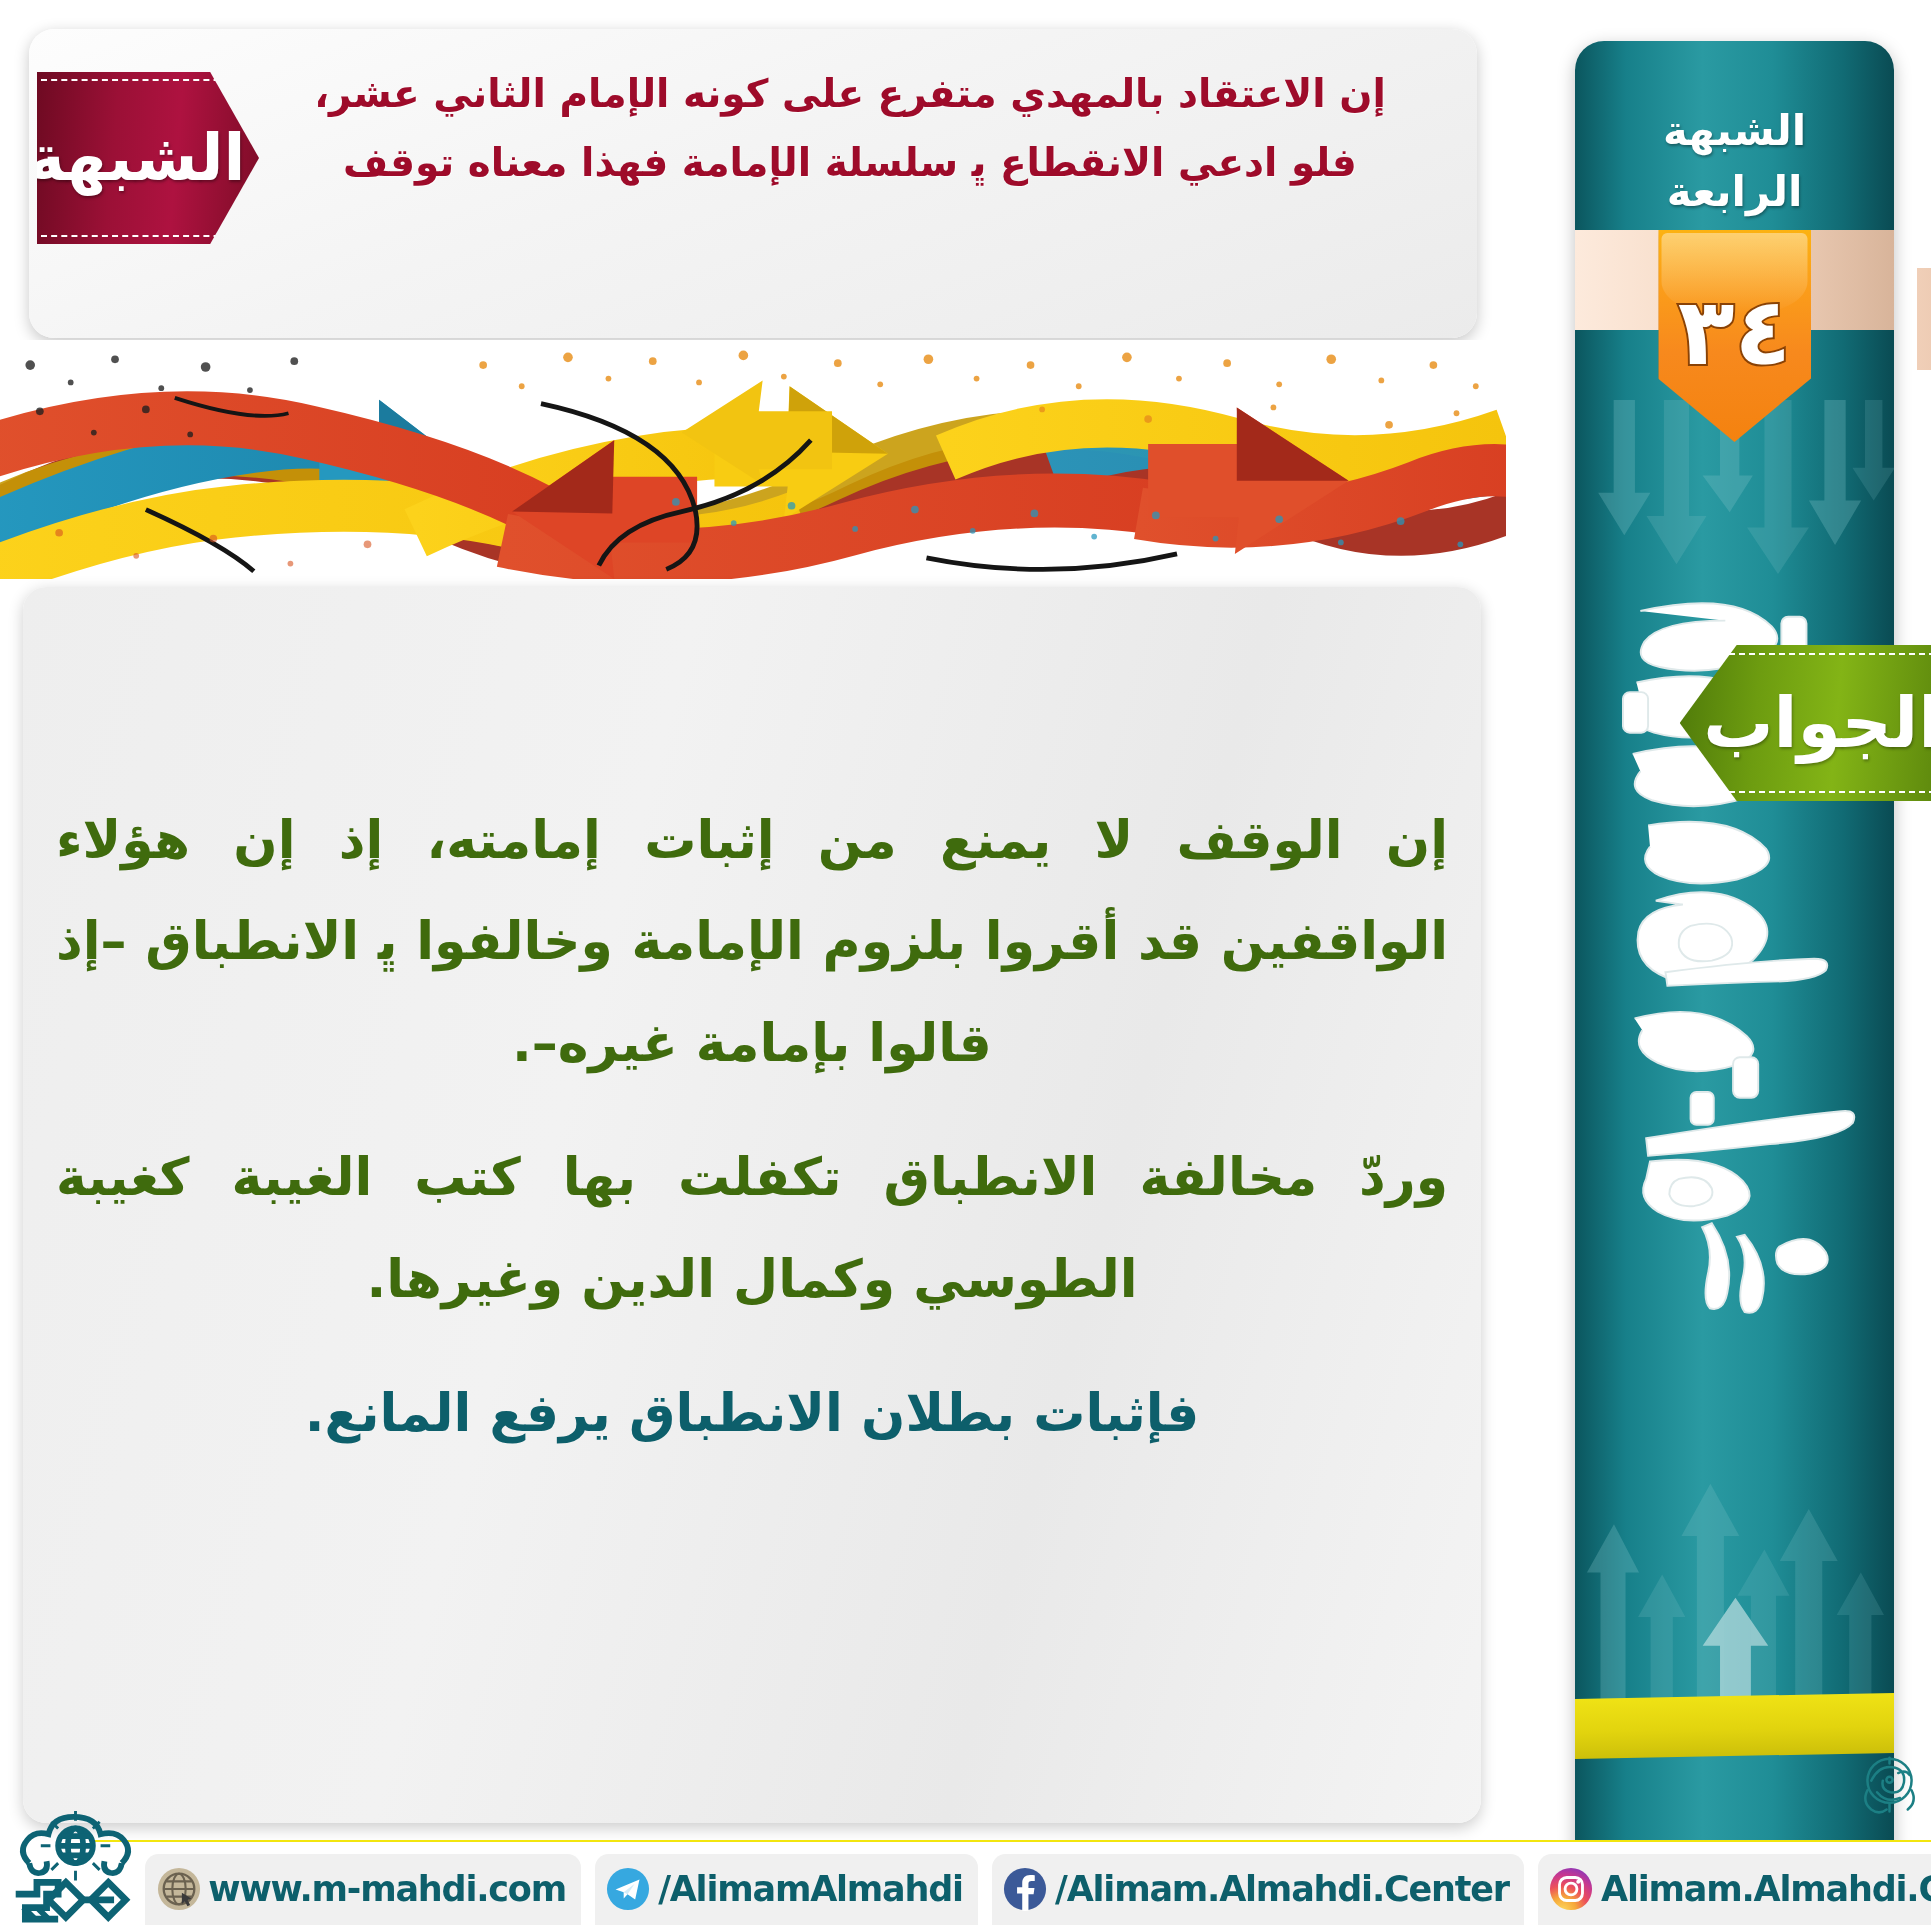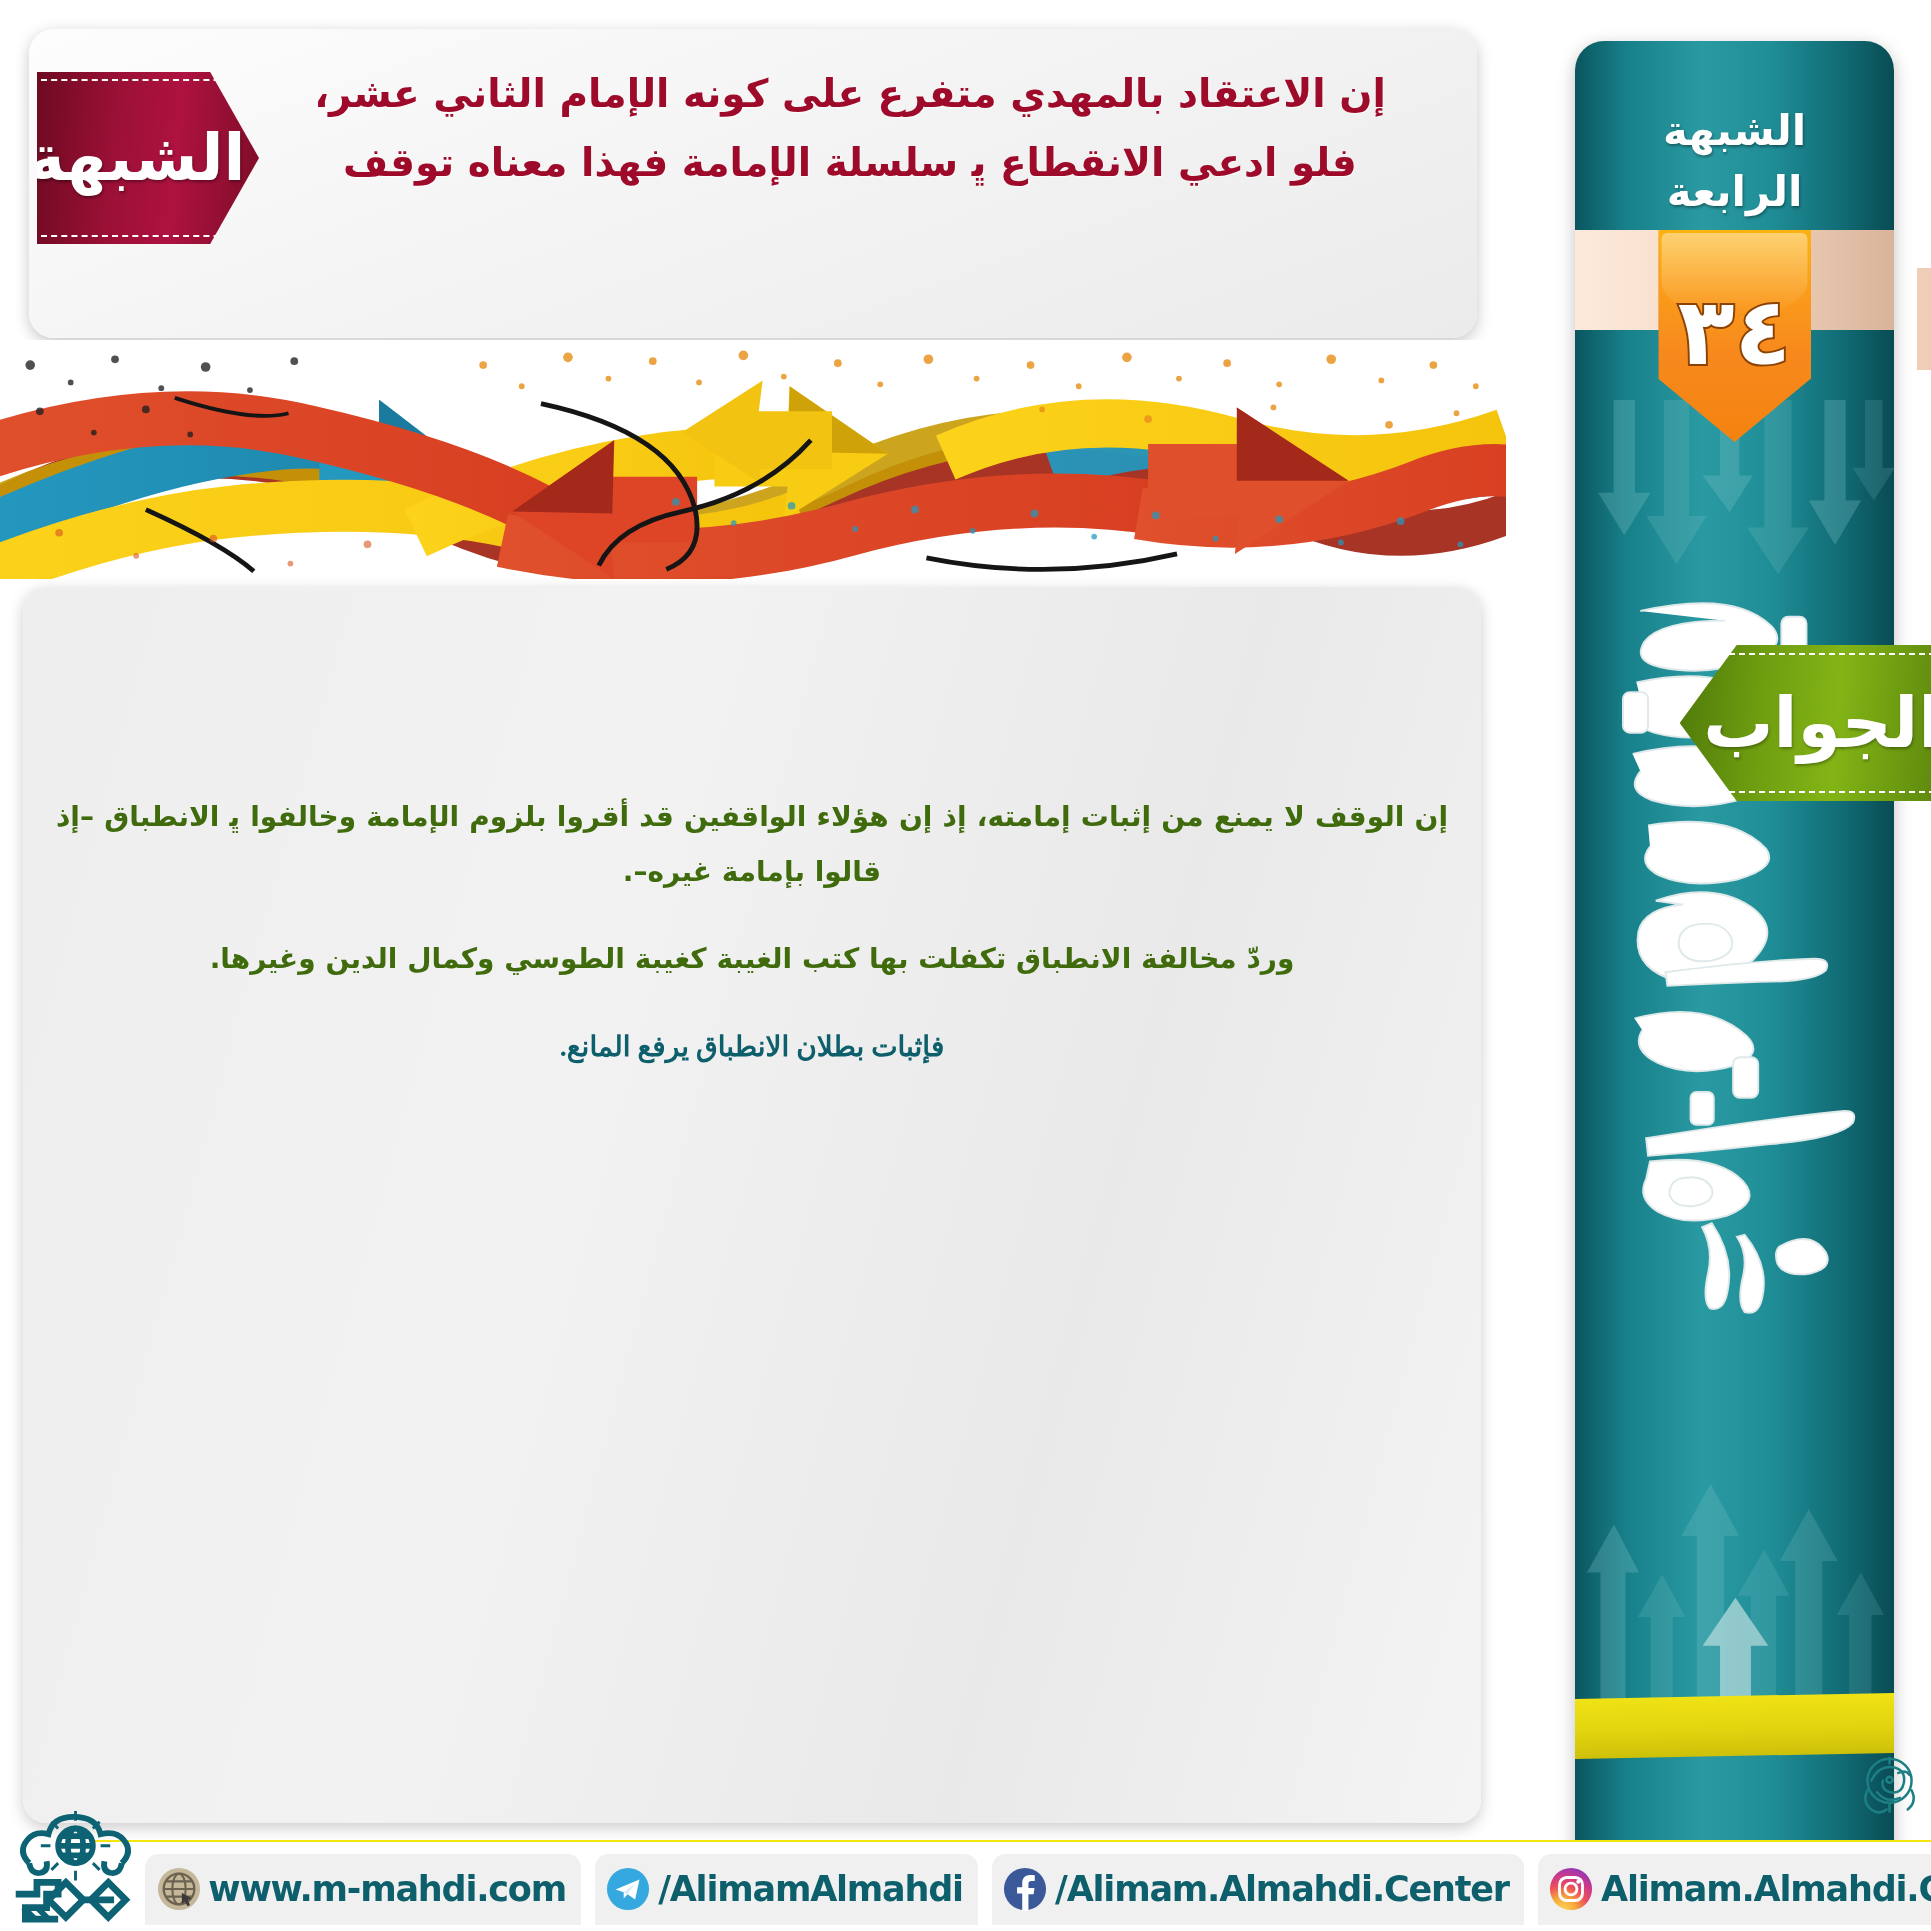--- a/index.html
+++ b/index.html
@@ -116,30 +116,30 @@
     transform: translateX(13.5px);
     text-shadow: 1px 1.9px 2.9px rgba(0,0,0,.3);
   }
 
   .jawab-body {
     position: absolute;
     left: 33px; right: 33px; top: 203px;
     direction: rtl;
   }
   .jawab-body p {
-    font-size: 28px;
+    font-size: 52px;
     font-weight: bold;
     line-height: 1.95;
     text-align: justify;
     text-align-last: center;
     margin-bottom: 33px;
     letter-spacing: -0.5px;
     color: #3f6b0d;
   }
-  .p-teal { color: #0d5f6b !important; font-family: Liberation Serif, serif; }
+  .p-teal { color: #0d5f6b !important; }
   .p-mixed { background: none; }
 
   
   .side-col {
     position: absolute;
     right: 37px; top: 41px;
     width: 319px; height: 1815px;
     border-radius: 29px 29px 0 0;
     background:
       linear-gradient(90deg,

